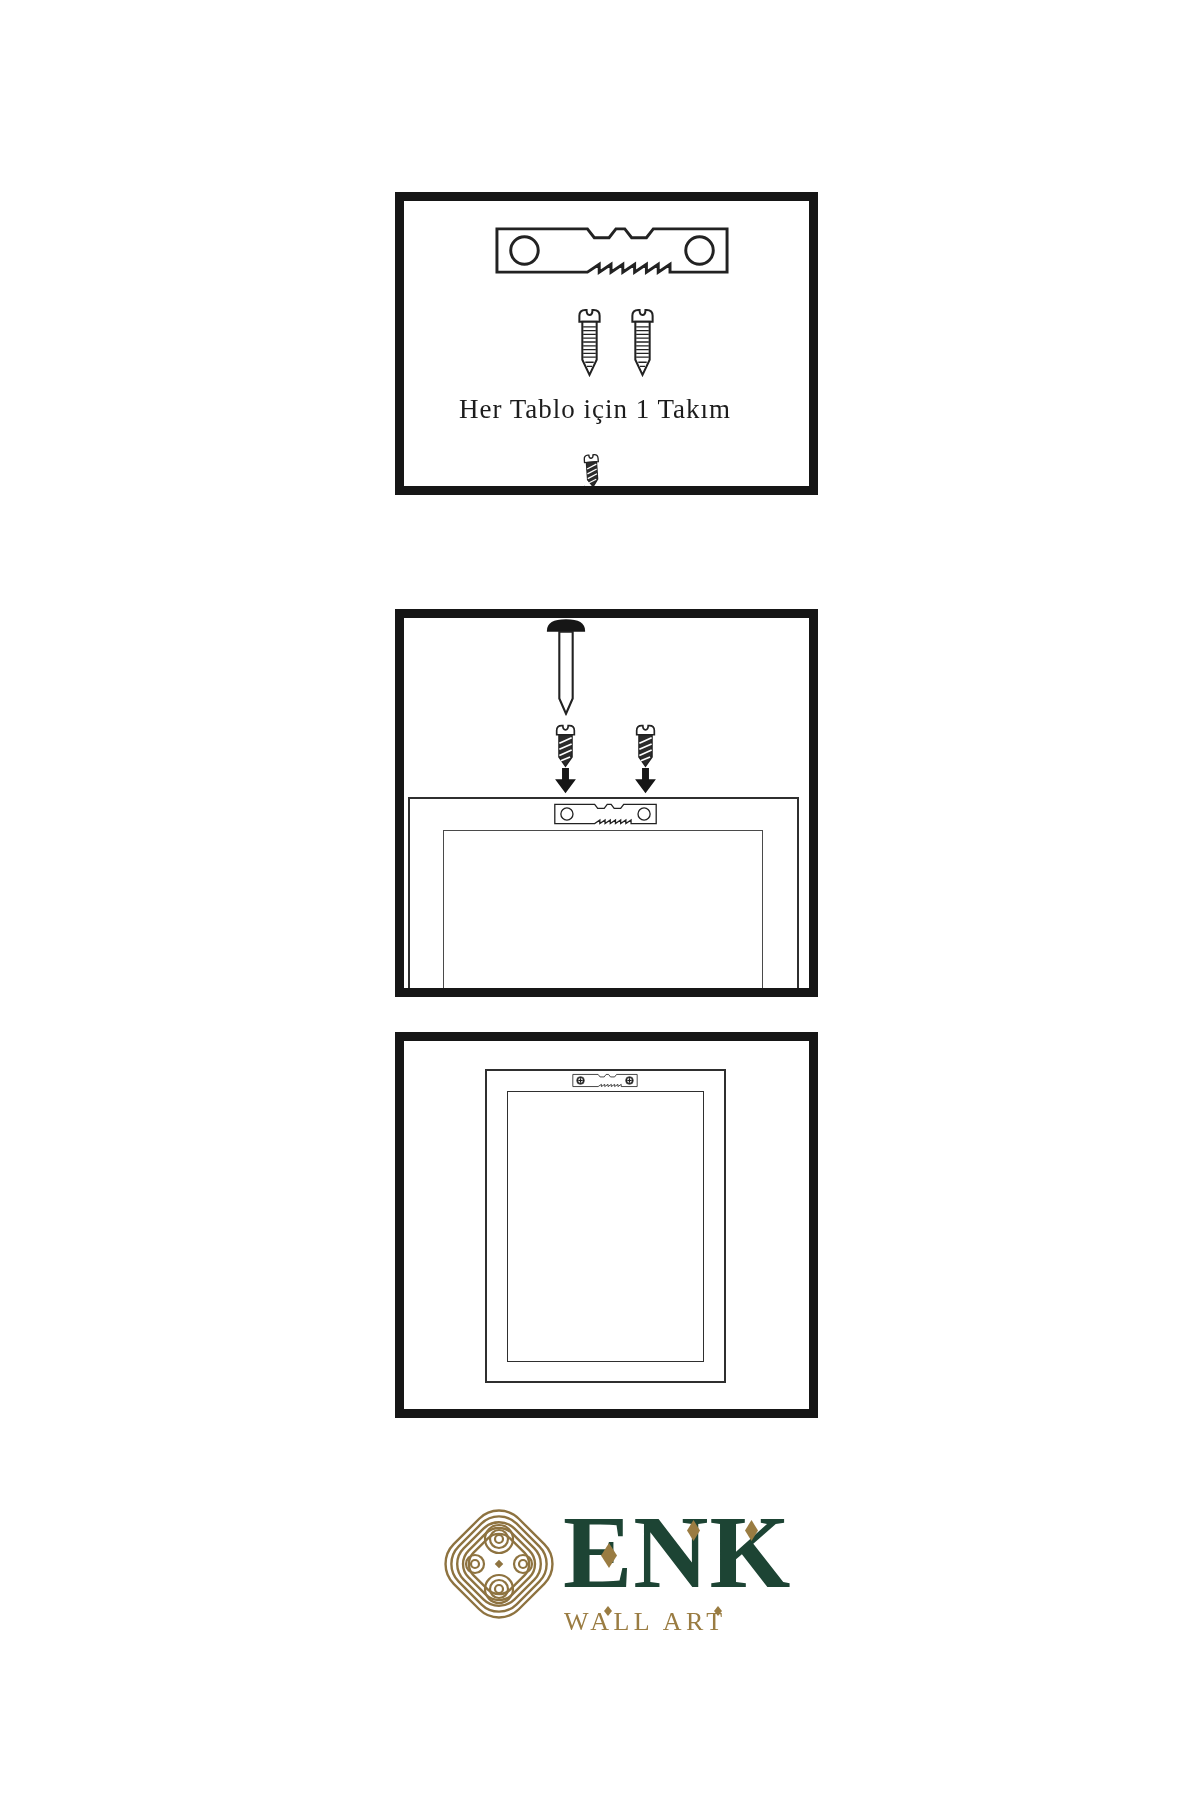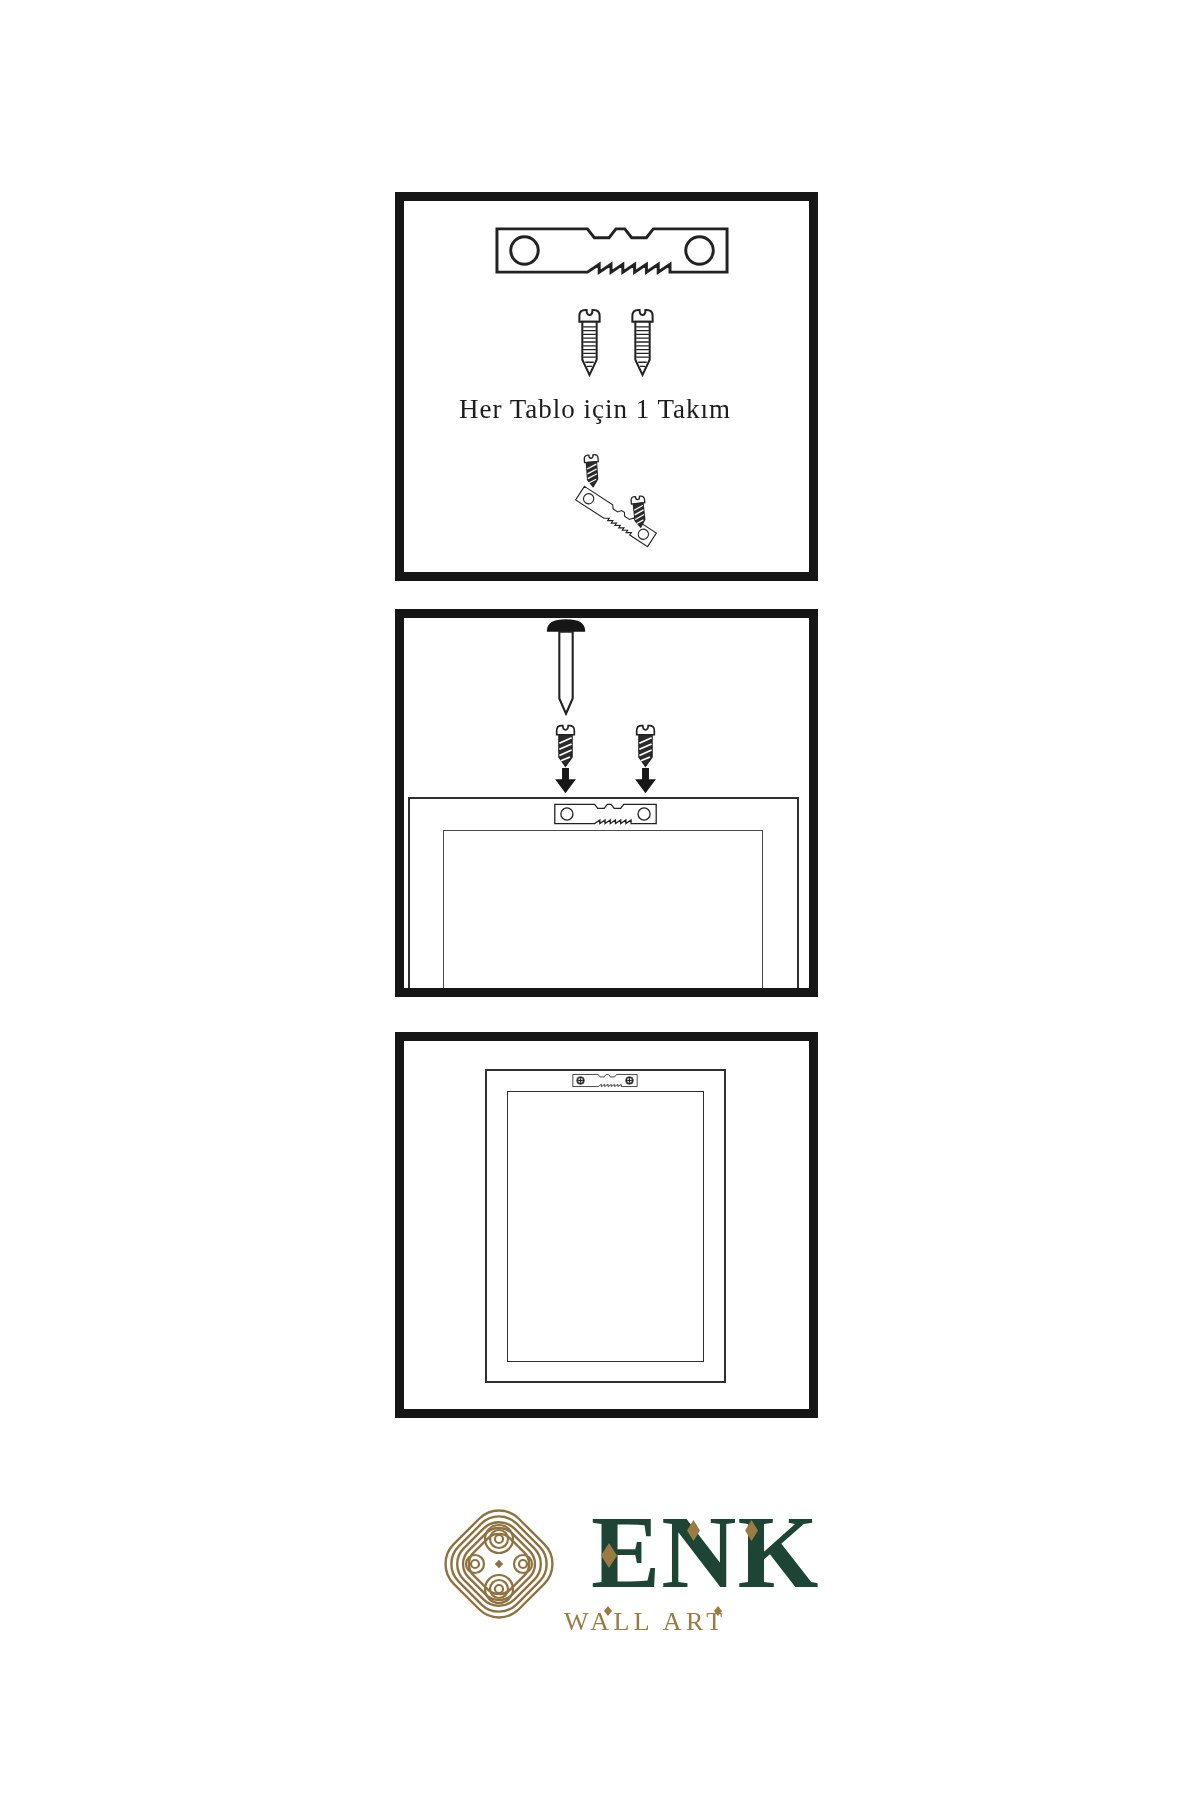--- a/index.html
+++ b/index.html
@@ -35,21 +35,20 @@
   .rect-heavy{border:2px solid #2f2f2f;}
   .rect-light{border:1px solid #4a4a4a;}
   .brand-name{
     position:absolute;
     font-family:"Liberation Serif", serif;
     font-weight:700;
     font-size:104px;
     line-height:1;
     color:#1d4434;
     letter-spacing:1px;
-    margin-left:28px;
   }
   .brand-tagline{
     position:absolute;
     font-family:"Liberation Serif", serif;
     font-size:26px;
     line-height:1;
     letter-spacing:4.5px;
     color:#9a7c42;
   }
   .dia{
@@ -114,21 +113,21 @@
     </symbol>
     <symbol id="nail" viewBox="0 0 44 102">
       <path d="M2 13 Q2 1 22 1 Q42 1 42 13 L42 14 L2 14 Z" fill="#161616"></path>
       <path d="M15 14 H29 V84 L22 100 L15 84 Z" fill="#ffffff" stroke="#222222" stroke-width="2.2"></path>
     </symbol>
   </defs>
 </svg>
 
 <div class="canvas">
 
-  <div class="panel" style="left:395px;top:192px;width:423px;height:389px;">
+  <div class="panel" style="left:395px;top:192px;width:423px;height:303px;">
     <svg class="abs" style="left:90px;top:20px;" width="236" height="59" viewBox="0 0 240 60">
         <use href="#hanger-g"></use>
       </svg>
     <svg class="abs" style="left:172px;top:101px;" width="27" height="80" viewBox="0 0 32 84">
         <use href="#screw-light"></use>
       </svg>
     <svg class="abs" style="left:225px;top:101px;" width="27" height="80" viewBox="0 0 32 84">
         <use href="#screw-light"></use>
       </svg>
     <div class="caption" style="left:41px;top:193px;width:300px;">Her Tablo için 1 Takım</div>

